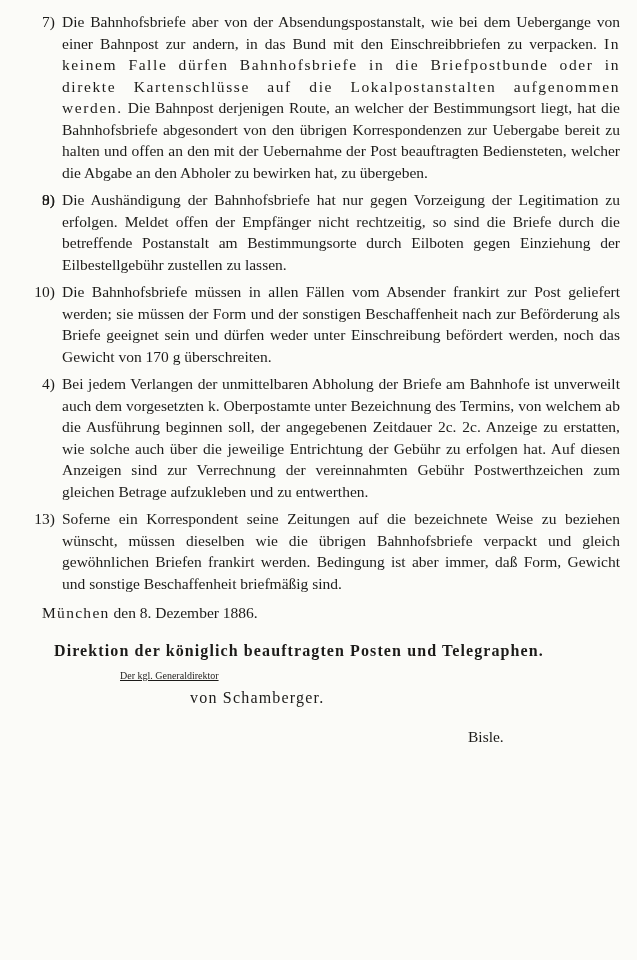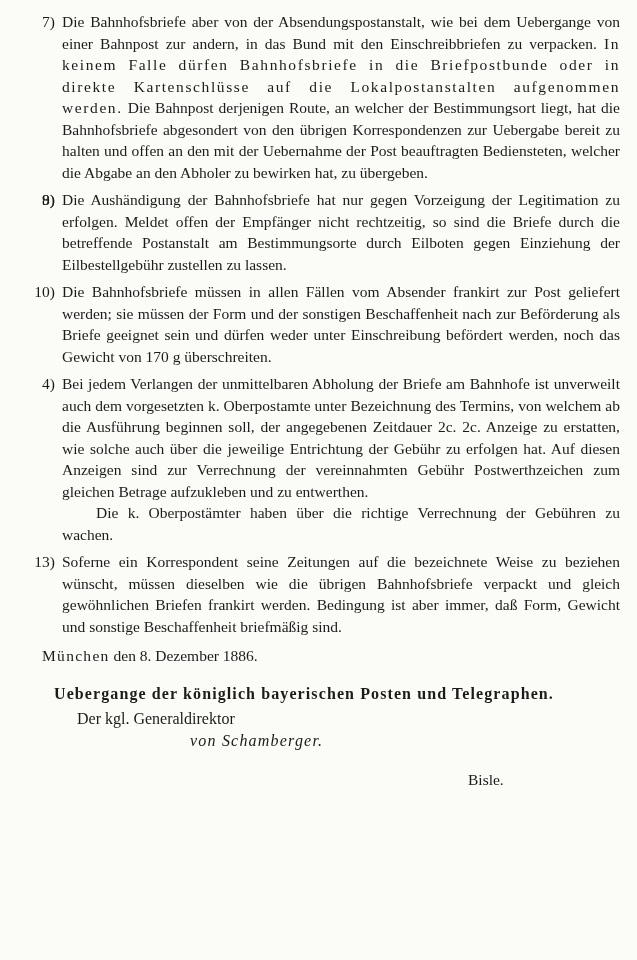--- a/index.html
+++ b/index.html
@@ -45,29 +45,29 @@
 
   
   .dateline { margin: 8px 0 16px 42px; }
   .authority {
     font-weight: bold;
     font-size: 16px;
     letter-spacing: 1.1px;
     margin: 9px 0 0 54px;
   }
   .signer-title {
-    font-size: 16px;
+    font-size: 10px;
     line-height: 18px;
-    margin: 6px 0 0 77px;
+    margin: 6px 0 0 120px;
+    text-decoration: underline;
   }
   .signer-name {
     font-size: 16px;
     letter-spacing: 1.2px;
     margin: 2px 0 0 190px;
-    font-style: italic;
   }
   .countersign {
     margin: 17px 0 13px 468px;
   }
 </style>
 </head>
 <body>
 
 <div class="page">
 
@@ -88,31 +88,30 @@
   </div>
 
   <div class="item">
     <span class="item-num">10)</span>
     <p>Die Bahnhofsbriefe müssen in allen Fällen vom Absender frankirt zur Post geliefert werden; sie müssen der Form und der sonstigen Beschaffenheit nach zur Beförderung als Briefe geeignet sein und dürfen weder unter Einschreibung befördert werden, noch das Gewicht von 170 g überschreiten.</p>
   </div>
 
   <div class="item">
     <span class="item-num">4)</span>
     <p>Bei jedem Verlangen der unmittelbaren Abholung der Briefe am Bahnhofe ist unverweilt auch dem vorgesetzten k. Oberpostamte unter Bezeichnung des Termins, von welchem ab die Ausführung beginnen soll, der angegebenen Zeitdauer 2c. 2c. Anzeige zu erstatten, wie solche auch über die jeweilige Entrichtung der Gebühr zu erfolgen hat.  Auf diesen Anzeigen sind zur Verrechnung der vereinnahmten Gebühr Postwerthzeichen zum gleichen Betrage aufzukleben und zu entwerthen.</p>
-    <p class="para-indent">Die k. Oberpostämter haben über die richtige Verrechnung der Gebühren zu wachen.</p>
   </div>
 
   <div class="item">
     <span class="item-num">13)</span>
     <p>Soferne ein Korrespondent seine Zeitungen auf die bezeichnete Weise zu beziehen wünscht, müssen dieselben wie die übrigen Bahnhofsbriefe verpackt und gleich gewöhnlichen Briefen frankirt werden.  Bedingung ist aber immer, daß Form, Gewicht und sonstige Beschaffenheit briefmäßig sind.</p>
   </div>
 
   <p class="dateline"><span class="sperr-sm">München</span> <span>den 8. Dezember 1886.</span></p>
 
-  <p class="authority">Uebergange der königlich bayerischen Posten und Telegraphen.</p>
+  <p class="authority">Direktion der königlich beauftragten Posten und Telegraphen.</p>
 
   <p class="signer-title">Der kgl. Generaldirektor</p>
 
   <p class="signer-name">von Schamberger.</p>
 
   <p class="countersign">Bisle.</p>
 
 </div>
 
 </body></html>

